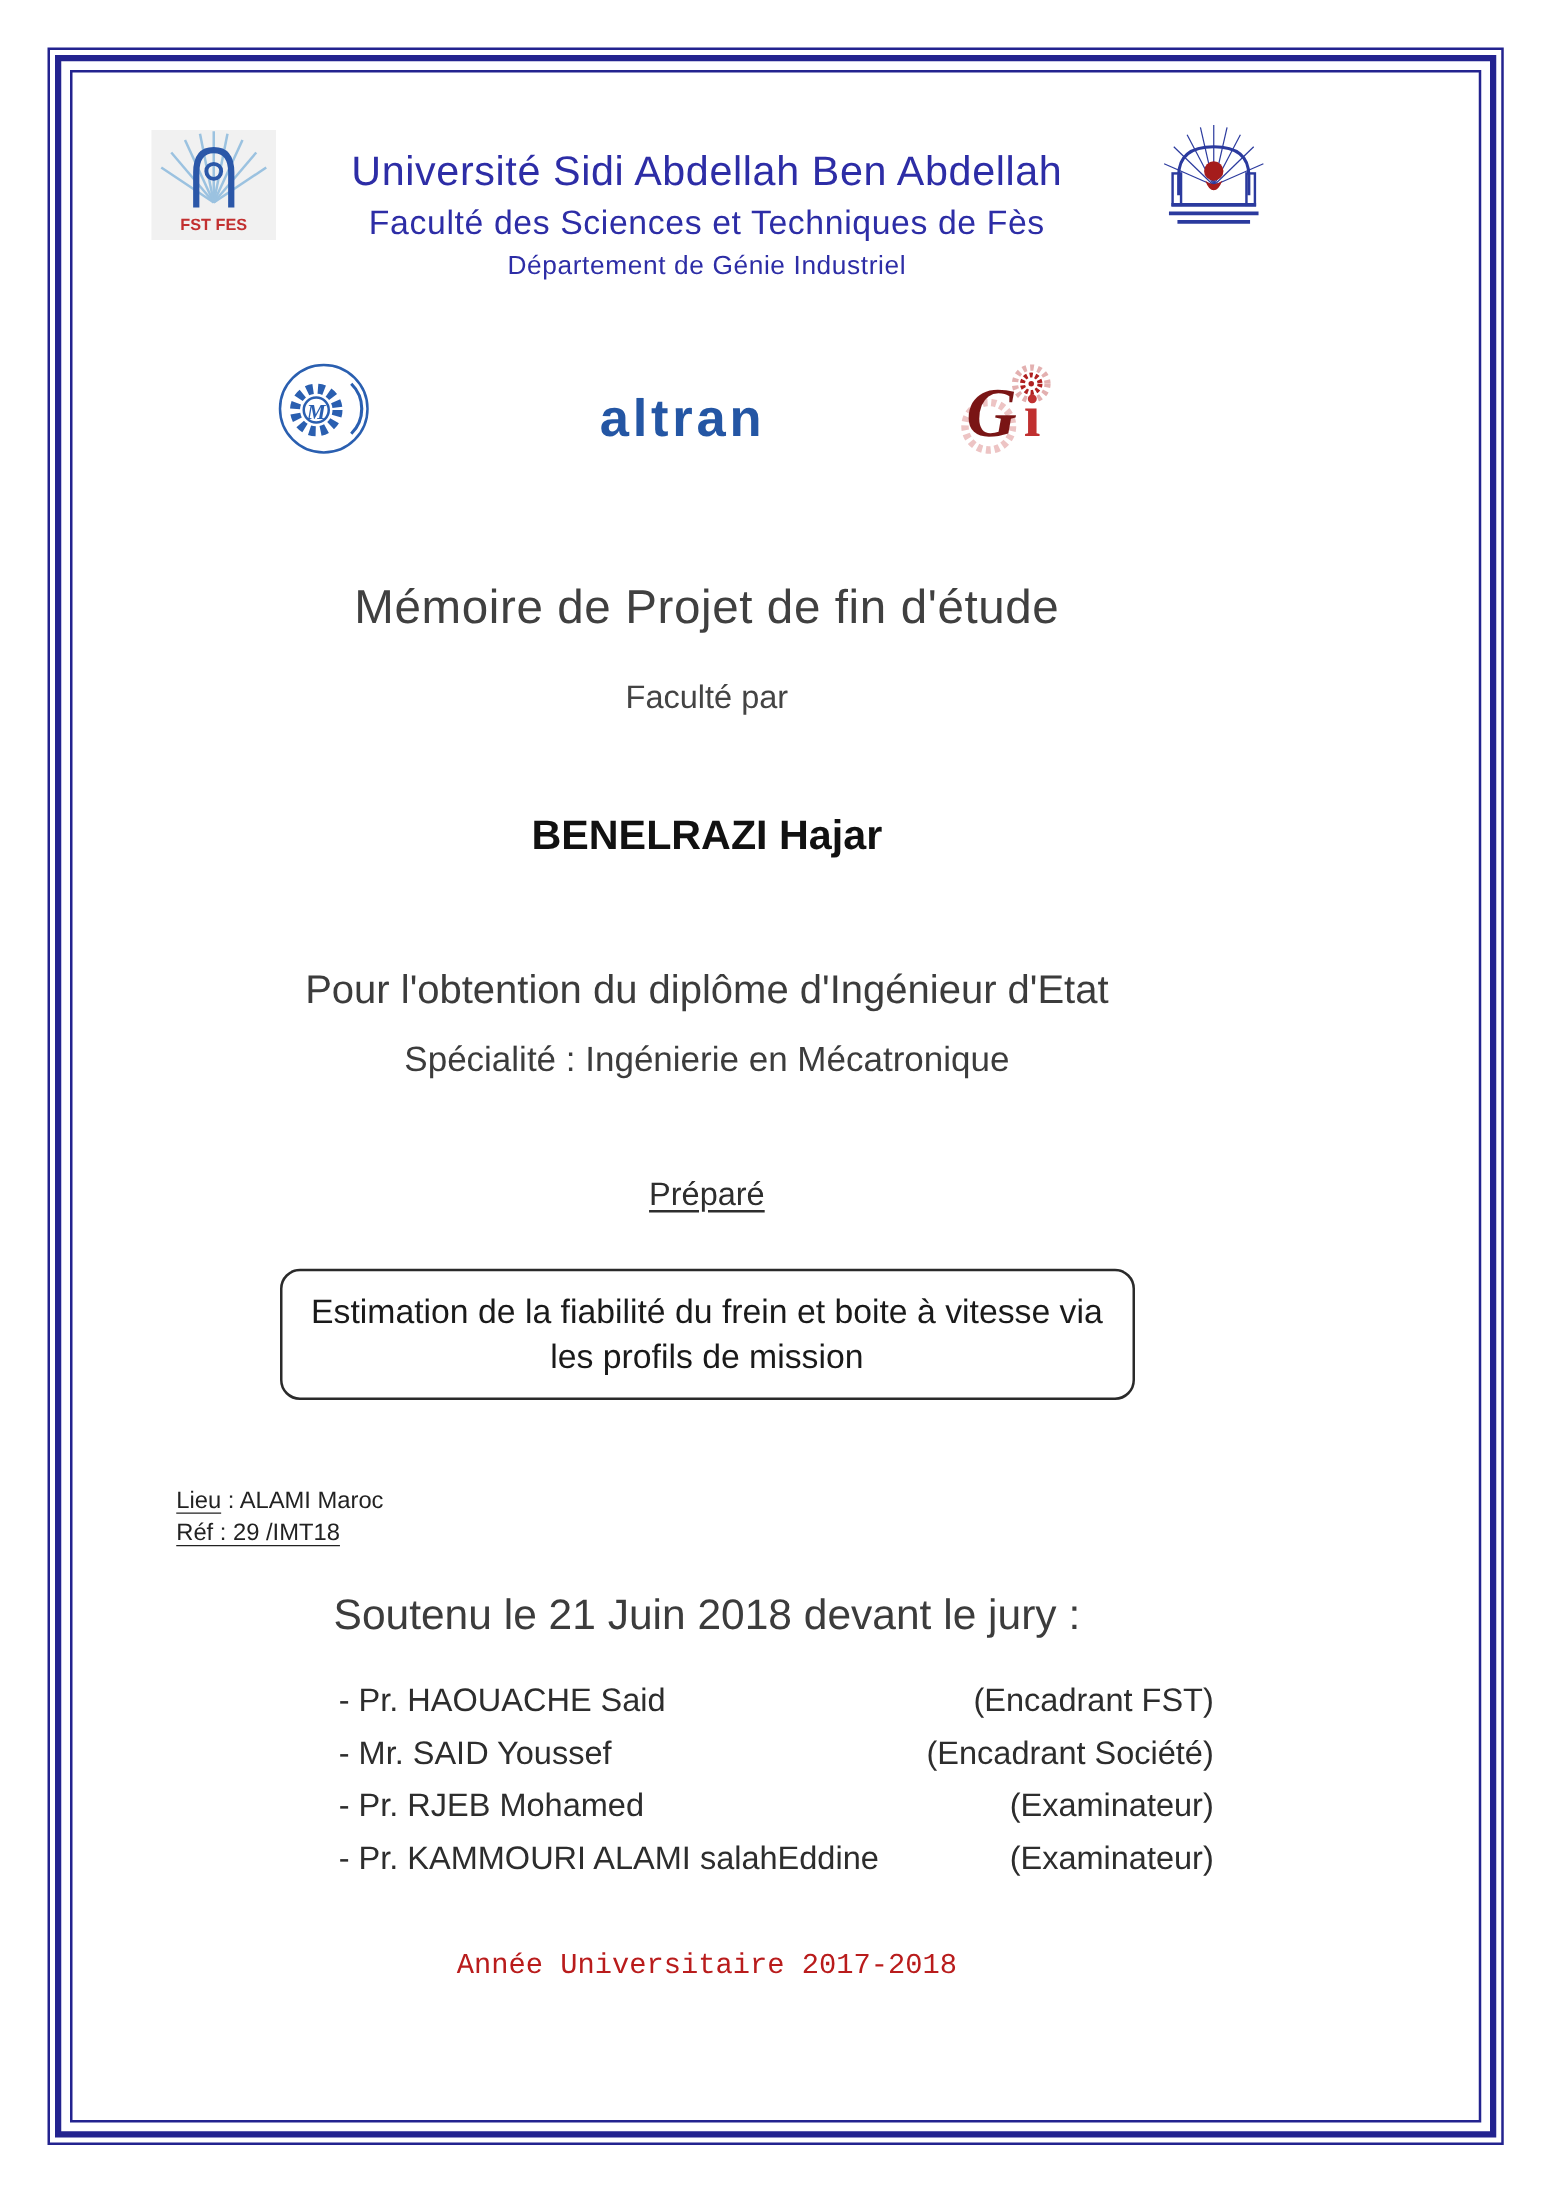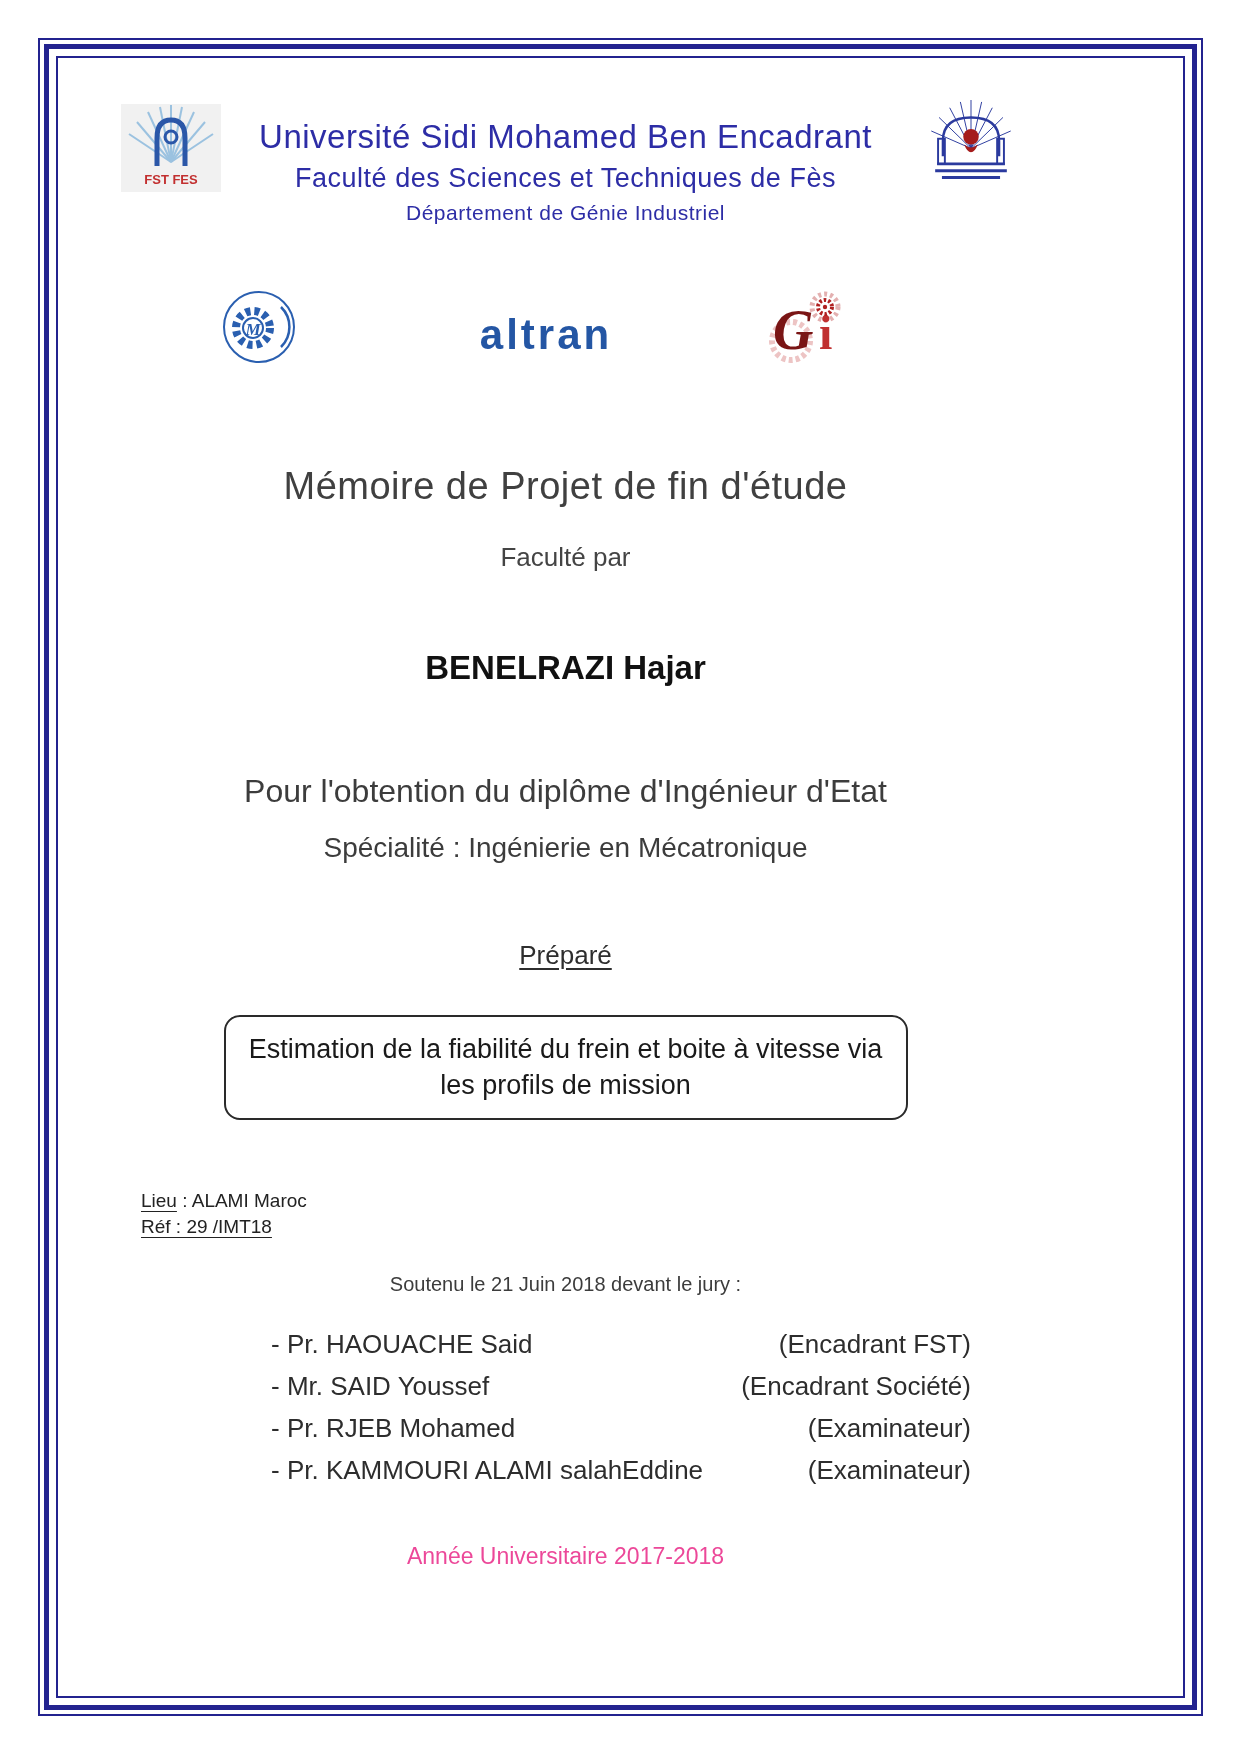--- a/index.html
+++ b/index.html
@@ -51,27 +51,27 @@
     padding: 14px 20px;
     text-align: center;
     font-size: 27px;
     line-height: 1.35;
     color: #1a1a1a;
   }
 
   .details-block { margin-top: 68px; padding-left: 75px; font-size: 19px; color: #222222; }
   .details-block div { line-height: 1.35; }
 
-  .defense-line { margin-top: 34px; font-size: 20px; color: #3c3c3c; }
+  .defense-line { margin-top: 34px; font-size: 34px; color: #3c3c3c; }
 
   .jury-list { margin: 32px 0 0 205px; width: 700px; font-size: 26px; color: #2d2d2d; }
   .jury-row { display: flex; justify-content: space-between; margin-bottom: 8px; line-height: 1.3; }
 
   .footer-line { margin-top: 56px; text-align: center;
-                 font-family: Liberation Sans, sans-serif; font-size: 23px; color: #ec4899; }
+                 font-family: Liberation Mono, monospace; font-size: 23px; color: #b91c1c; }
 
   .svg-sans  { font-family: "Liberation Sans", sans-serif; }
   .svg-serif { font-family: "Liberation Serif", serif; }
 </style>
 </head>
 <body>
 
 <div class="frame-a">
   <div class="frame-b">
     <div class="frame-c">
@@ -93,21 +93,21 @@
                 <line x1="50" y1="58" x2="84" y2="18"></line>
                 <line x1="50" y1="58" x2="92" y2="30"></line>
               </g>
               <path d="M36 62 V34 Q36 16 50 16 Q64 16 64 34 V62" fill="none" stroke="#2b57a8" stroke-width="5"></path>
               <circle cx="50" cy="33" r="6" fill="none" stroke="#2b57a8" stroke-width="3"></circle>
               <text class="svg-sans" x="50" y="80" text-anchor="middle" font-size="13" font-weight="bold" fill="#c23030">FST FES</text>
             </svg>
           </div>
 
           <div class="header-text">
-            <div class="h-univ">Université Sidi Mohamed Ben Encadrant</div>
+            <div class="h-univ">Université Sidi Abdellah Ben Abdellah</div>
             <div class="h-fac">Faculté des Sciences et Techniques de Fès</div>
             <div class="h-dep">Département de Génie Industriel</div>
           </div>
 
           <div class="crest-logo">
             <svg width="88" height="92" viewBox="0 0 90 95">
               <g stroke="#2b3a9e" stroke-width="1" fill="none">
                 <line x1="45" y1="50" x2="4" y2="32"></line>
                 <line x1="45" y1="50" x2="12" y2="18"></line>
                 <line x1="45" y1="50" x2="23" y2="8"></line>

